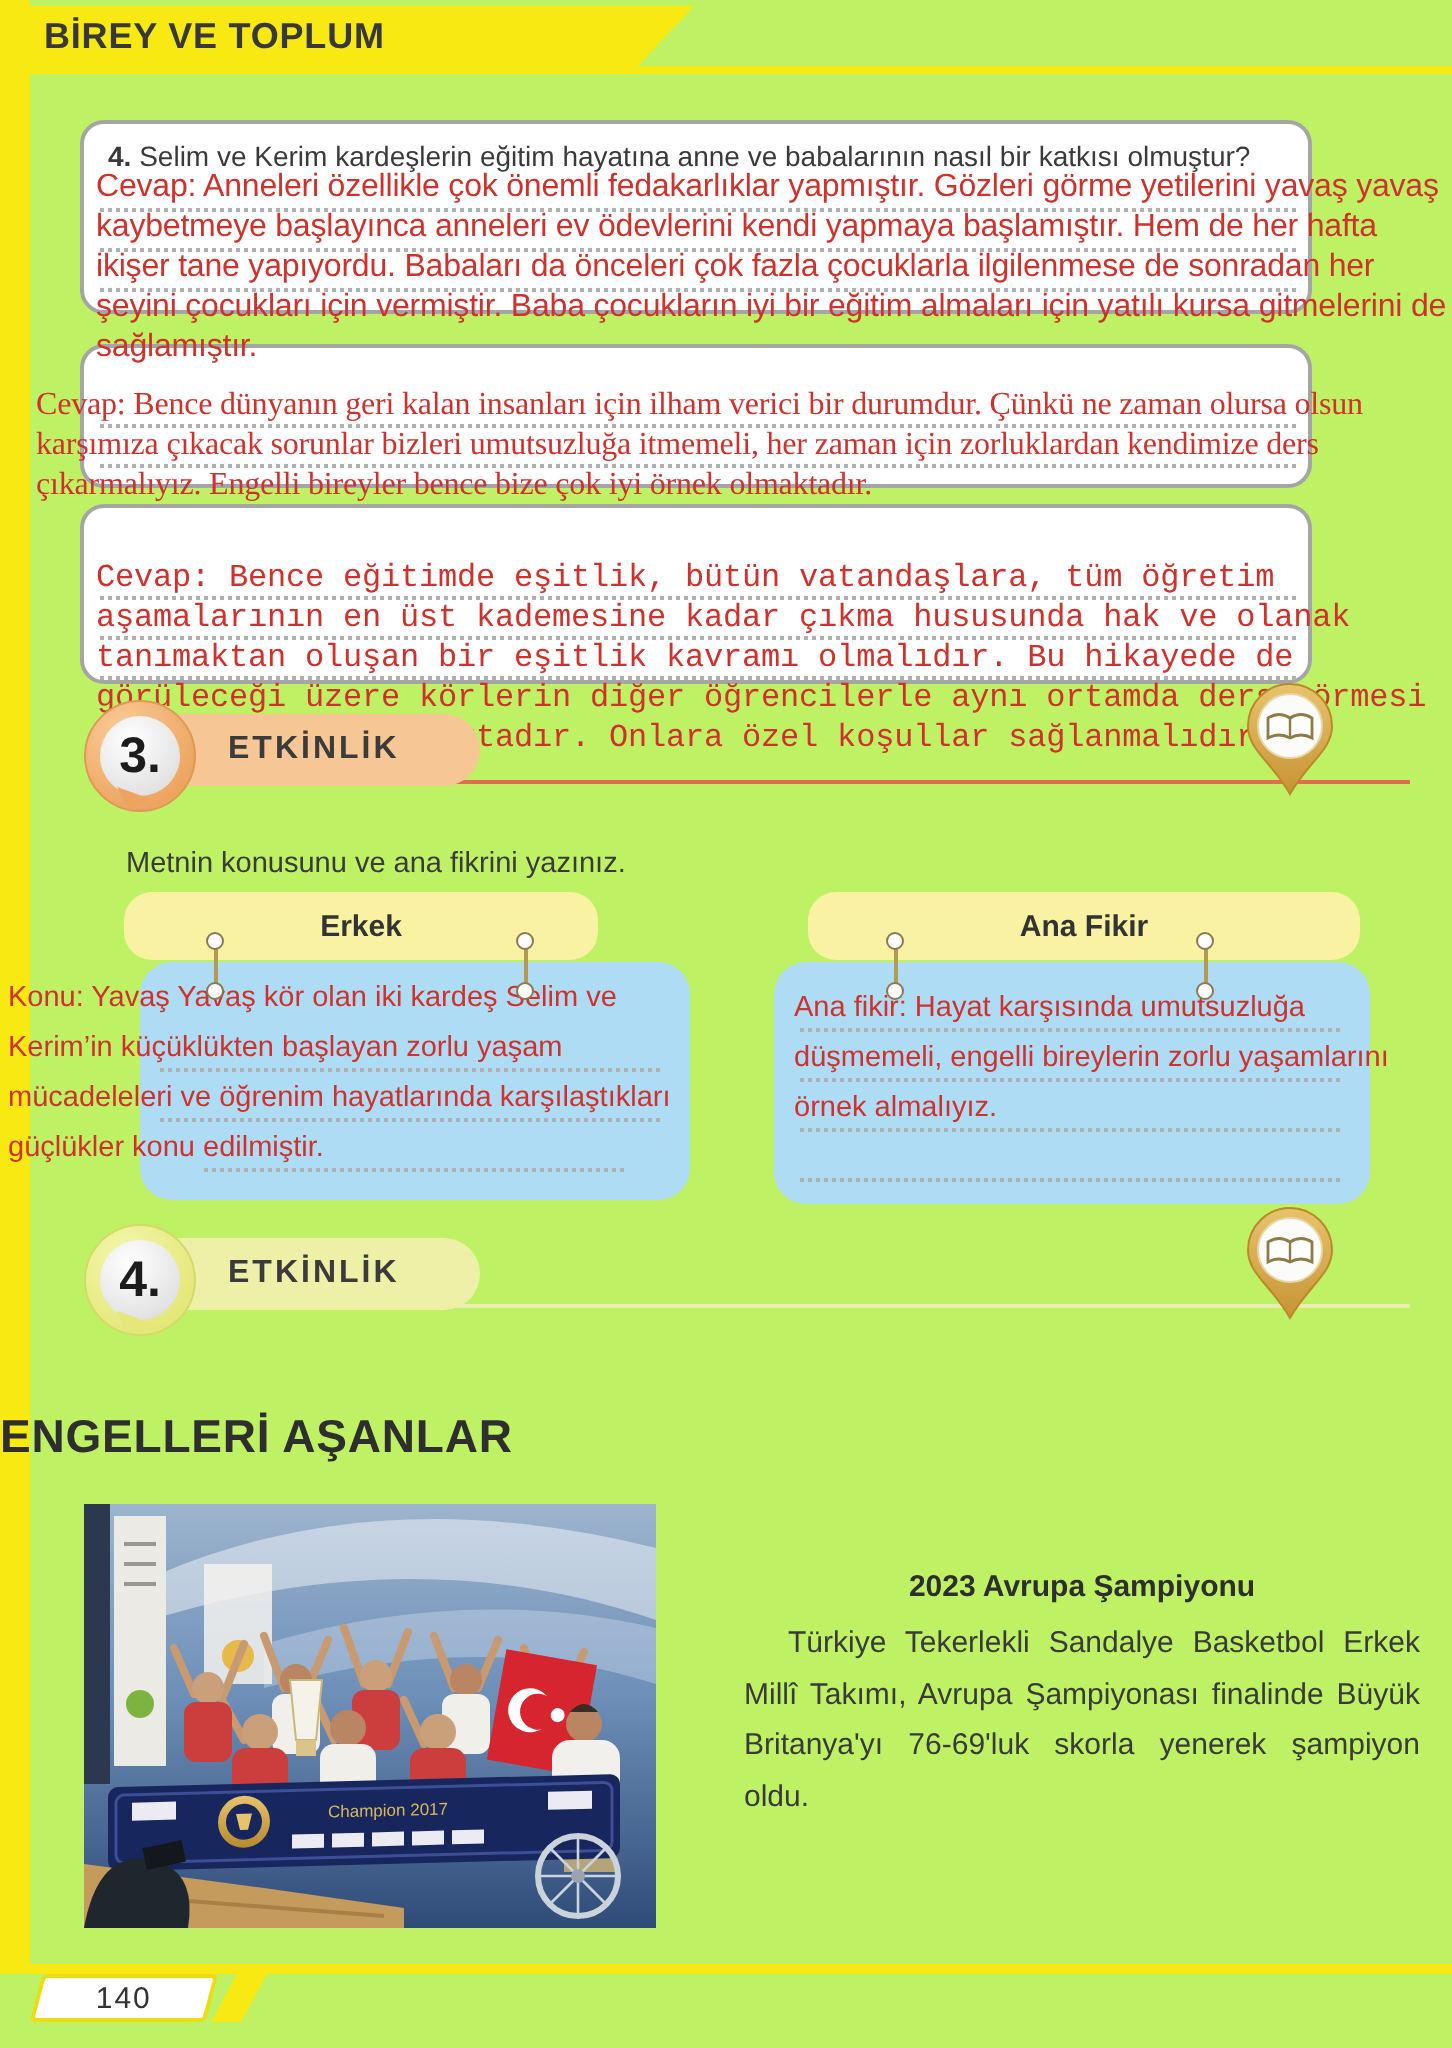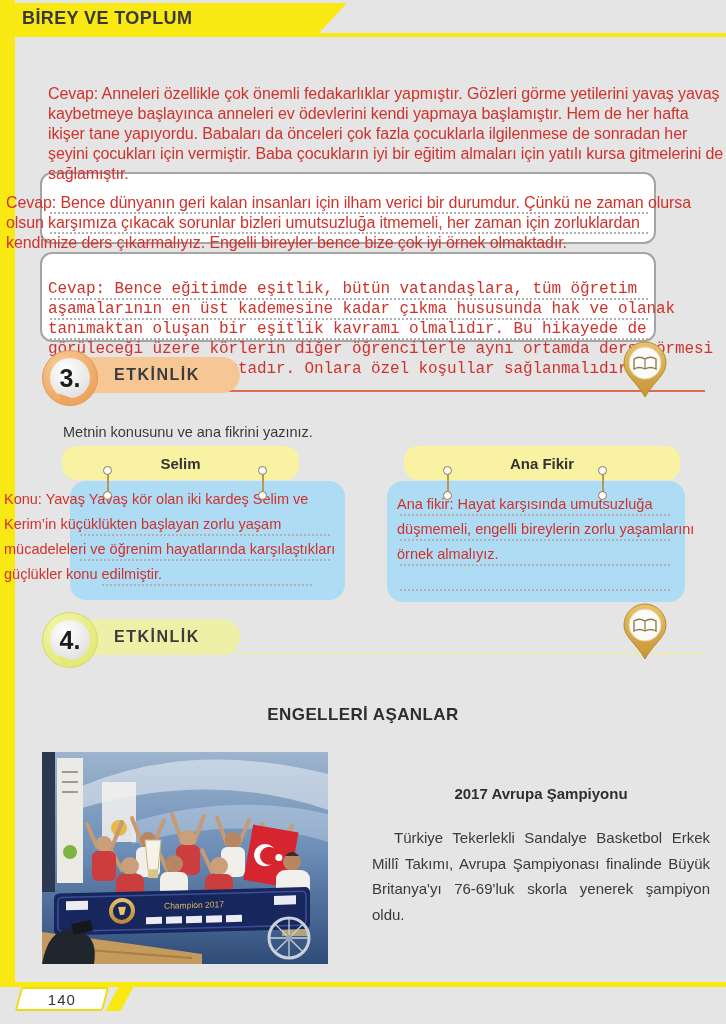--- a/index.html
+++ b/index.html
@@ -1,19 +1,19 @@
 <!DOCTYPE html>
 <html><head>
 <meta charset="utf-8">
 <style>
   * { margin:0; padding:0; box-sizing:border-box; }
   html,body { background:#fff; }
   .page {
     position:relative; width:726px; height:1024px; margin:0 auto;
-    background:#e5e5e5; overflow:hidden;
+    background:#bef264; overflow:hidden;
     font-family:"Liberation Sans", sans-serif; color:#3c3c3c;
   }
   .abs { position:absolute; }
 
   
   .side-stripe { left:0; top:0; width:15px; height:984px; background:#f8e913; }
   .header-block {
     left:0; top:3px; width:347px; height:30px; background:#f8e913;
     clip-path:polygon(0 0,100% 0,calc(100% - 28px) 100%,0 100%);
   }
@@ -31,21 +31,21 @@
   
   .qbox { background:#fff; border:2px solid #a5a5a5; border-radius:12px; z-index:1; }
   .qbox .q { padding:7px 12px 0 12px; font-size:14px; line-height:18px; color:#3a3a3a; }
   .qbox .q b { font-weight:bold; }
   .dotline { height:0; border-bottom:2px dotted #b0b0b0; z-index:0; }
   .red { color:#cf322c; z-index:3; font-size:16px; line-height:20px; letter-spacing:-0.1px; }
   #qbox4 { left:40px; top:60px;  width:616px; height:97px; }
   #qbox5 { left:40px; top:172px; width:616px; height:72px; }
   #qbox6 { left:40px; top:252px; width:616px; height:90px; }
   #ans4 { left:48px; top:84px;  width:676px; }
-  #ans5 { left:6px; top:193px; width:704px; }
+  #ans5 { left:18px; top:193px; width:704px;font-family:Liberation Serif, serif; }
   #ans6 { left:48px; top:279px; width:678px;font-family:Liberation Mono, monospace; }
 
   
   .badge { width:56px; height:56px; border-radius:50%; z-index:5; }
   .badge .inner {
     position:absolute; inset:7px; border-radius:50%;
     background:radial-gradient(circle at 38% 30%, #ffffff 0%, #e2e2e2 75%, #c9c9c9 100%);
     display:flex; align-items:center; justify-content:center;
     font-weight:bold; font-size:25px; color:#1c1c1c;
   }
@@ -68,39 +68,46 @@
     display:flex; align-items:center; justify-content:center;
     font-weight:bold; font-size:15px; color:#333; }
   .note-box { background:#aedcf4; border-radius:16px; z-index:1; }
   .connector { width:10px; z-index:4; }
   .connector .c { position:absolute; left:0; width:9px; height:9px; border-radius:50%;
     background:#fdfdfd; border:1.5px solid #8a7a50; }
   .connector .string { position:absolute; left:4px; top:6px; bottom:6px; width:2px; background:#b59a55; }
   .note-red { color:#cf322c; z-index:3; font-size:14.5px; line-height:25px; }
 
   
-  .big-heading { left:0; top:705px; width:726px; text-align:center;
-    font-size:17px; font-weight:bold; color:#2e2e2e; letter-spacing:.4px; }
+  .big-heading { left:0; top:705px; width:726px; 
+    font-size:23px; font-weight:bold; color:#2e2e2e; letter-spacing:.4px; }
   .photo { left:42px; top:752px; width:286px; height:212px; }
   .news { left:372px; top:783px; width:338px; }
   .news .t { text-align:center; font-weight:bold; font-size:15px; line-height:22px; color:#2e2e2e; }
-  .news .b { margin-top:20px; font-size:15px; line-height:25.5px; text-align:justify; text-indent:22px; color:#3a3a3a; }
+  .news .b { margin-top:4px; font-size:15px; line-height:25.5px; text-align:justify; text-indent:22px; color:#3a3a3a; }
 
   .pin { z-index:6; }
 </style>
 </head>
 <body>
 
 <div class="page">
 
   <div class="abs side-stripe"></div>
   <div class="abs header-block"></div>
   <div class="abs header-title">BİREY VE TOPLUM</div>
   <div class="abs header-line"></div>
 
+  <div class="abs qbox" id="qbox4">
+    <p class="q"><b>4.</b>
+      <span>Selim ve Kerim kardeşlerin eğitim hayatına anne ve babalarının nasıl bir katkısı olmuştur?</span></p>
+    <div class="dotline abs" style="left:8px;top:42px;width:598px"></div>
+    <div class="dotline abs" style="left:8px;top:62px;width:598px"></div>
+    <div class="dotline abs" style="left:8px;top:82px;width:598px"></div>
+  </div>
   <div class="abs red" id="ans4">Cevap: Anneleri özellikle çok önemli fedakarlıklar yapmıştır. Gözleri görme yetilerini yavaş yavaş kaybetmeye başlayınca anneleri ev ödevlerini kendi yapmaya başlamıştır. Hem de her hafta ikişer tane yapıyordu. Babaları da önceleri çok fazla çocuklarla ilgilenmese de sonradan her şeyini çocukları için vermiştir. Baba çocukların iyi bir eğitim almaları için yatılı kursa gitmelerini de sağlamıştır.</div>
 
   <div class="abs qbox" id="qbox5">
     <div class="dotline abs" style="left:8px;top:38px;width:598px"></div>
     <div class="dotline abs" style="left:8px;top:58px;width:598px"></div>
   </div>
   <div class="abs red" id="ans5">Cevap: Bence dünyanın geri kalan insanları için ilham verici bir durumdur. Çünkü ne zaman olursa olsun karşımıza çıkacak sorunlar bizleri umutsuzluğa itmemeli, her zaman için zorluklardan kendimize ders çıkarmalıyız. Engelli bireyler bence bize çok iyi örnek olmaktadır.</div>
 
   <div class="abs qbox" id="qbox6">
     <div class="dotline abs" style="left:8px;top:44px;width:598px"></div>
@@ -129,21 +136,21 @@
     <circle cx="23" cy="23" r="16" fill="#fbfbf9" stroke="#e6d8a8" stroke-width="1"></circle>
     <g>
       <path d="M12 19 q5.5 -3.5 11 0 q5.5 -3.5 11 0 v10 q-5.5 -3 -11 0 q-5.5 -3 -11 0 z" fill="#ffffff" stroke="#8d7c48" stroke-width="1.4"></path>
       <line x1="23" y1="19" x2="23" y2="29" stroke="#8d7c48" stroke-width="1.2"></line>
     </g>
   </svg>
 
   <div class="abs instr" style="left:63px;top:424px">Metnin konusunu ve ana fikrini yazınız.</div>
 
   <div class="abs tag-label" style="left:62px;top:446px;width:237px">
-    <span>Selim</span>
+    <span>Erkek</span>
   </div>
   <div class="abs tag-label" style="left:404px;top:446px;width:276px">
     <span>Ana Fikir</span>
   </div>
 
   <div class="abs note-box" style="left:70px;top:481px;width:275px;height:119px">
     <div class="dotline abs" style="left:10px;top:53px;width:250px"></div>
     <div class="dotline abs" style="left:10px;top:78px;width:250px"></div>
     <div class="dotline abs" style="left:32px;top:103px;width:210px"></div>
   </div>
@@ -300,21 +307,21 @@
       <circle cx="247" cy="186" r="3.5" fill="#9aa4ae"></circle>
 
       <path d="M0 212 L0 180 L90 192 L160 202 L160 212 Z" fill="#c49a5d"></path>
       <path d="M20 196 L150 206" stroke="#a87f44" stroke-width="2"></path>
       <path d="M0 212 q8 -44 40 -32 q16 7 12 32 z" fill="#20262e"></path>
       <rect x="30" y="170" width="20" height="11" fill="#14181d" transform="rotate(-12 40 175)"></rect>
     </svg>
   </div>
 
   <div class="abs news">
-    <div class="t">2017 Avrupa Şampiyonu</div>
+    <div class="t">2023 Avrupa Şampiyonu</div>
     <div class="b">Türkiye Tekerlekli Sandalye Basketbol Erkek Millî Takımı, Avrupa Şampiyonası finalinde Büyük Britanya'yı 76-69'luk skorla yenerek şampiyon oldu.</div>
   </div>
 
   <div class="abs footer-line"></div>
   <div class="abs page-tab">
     <span>140</span>
   </div>
   <div class="abs tab-deco"></div>
 
 </div>

